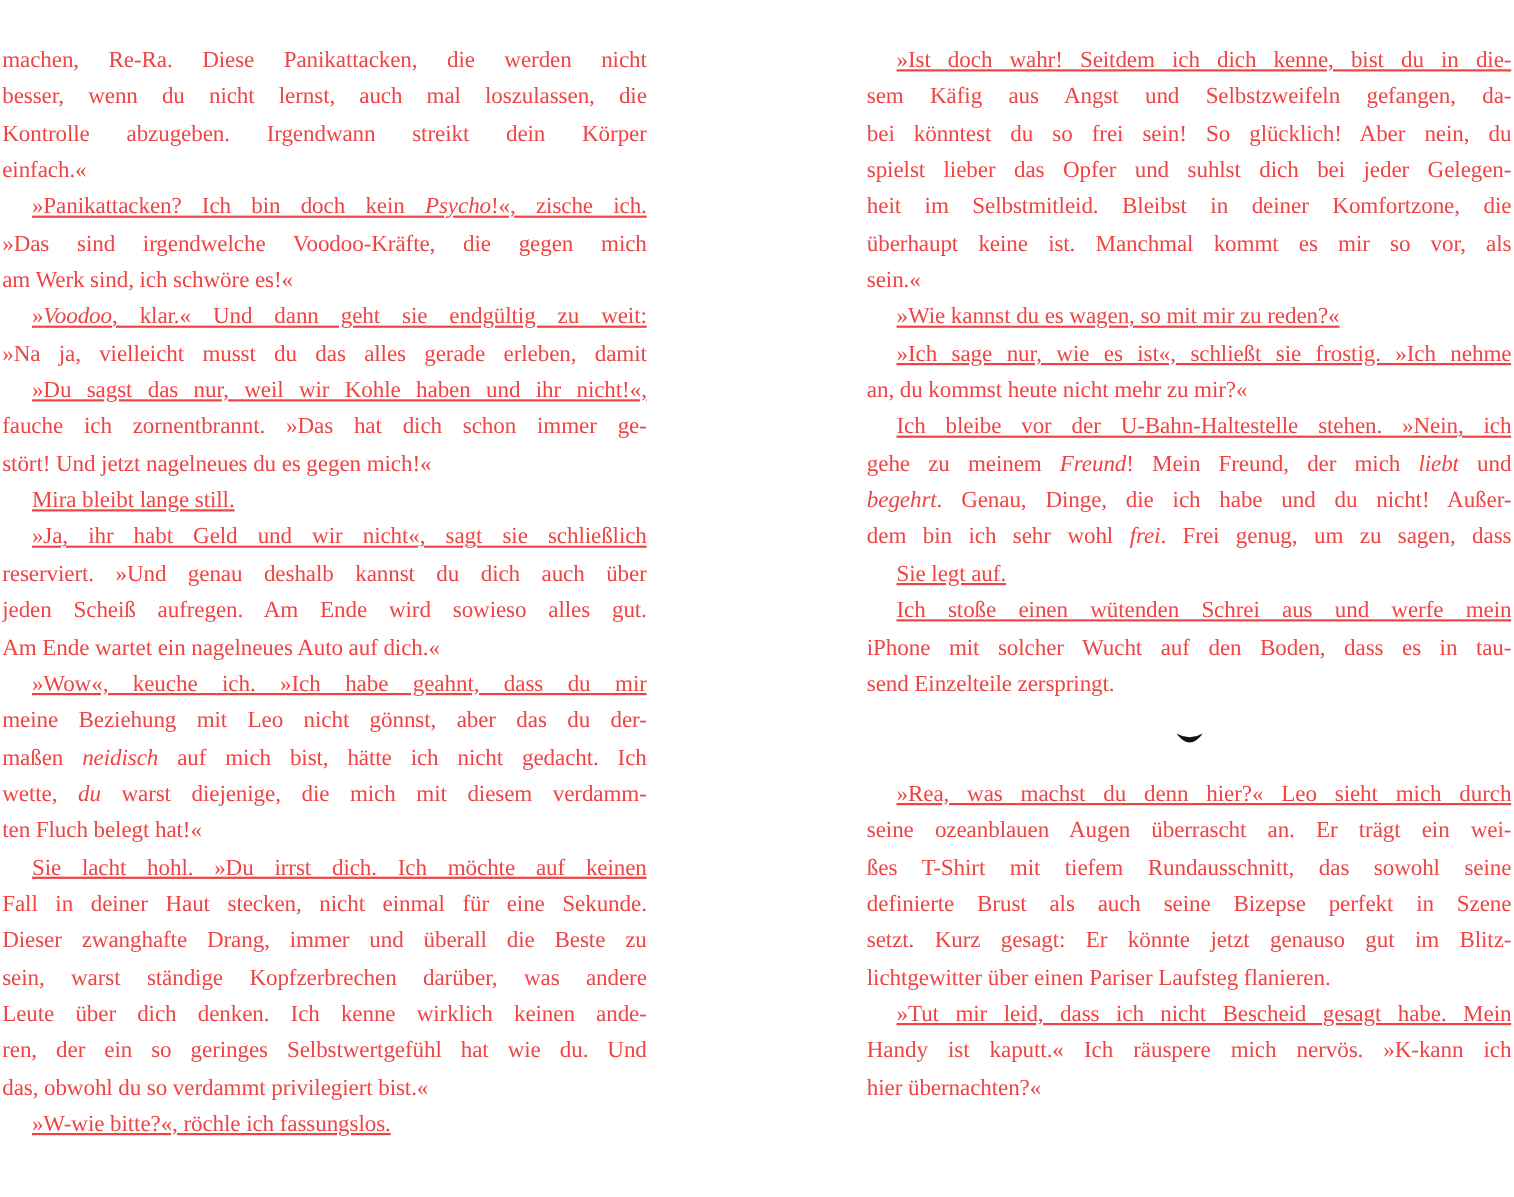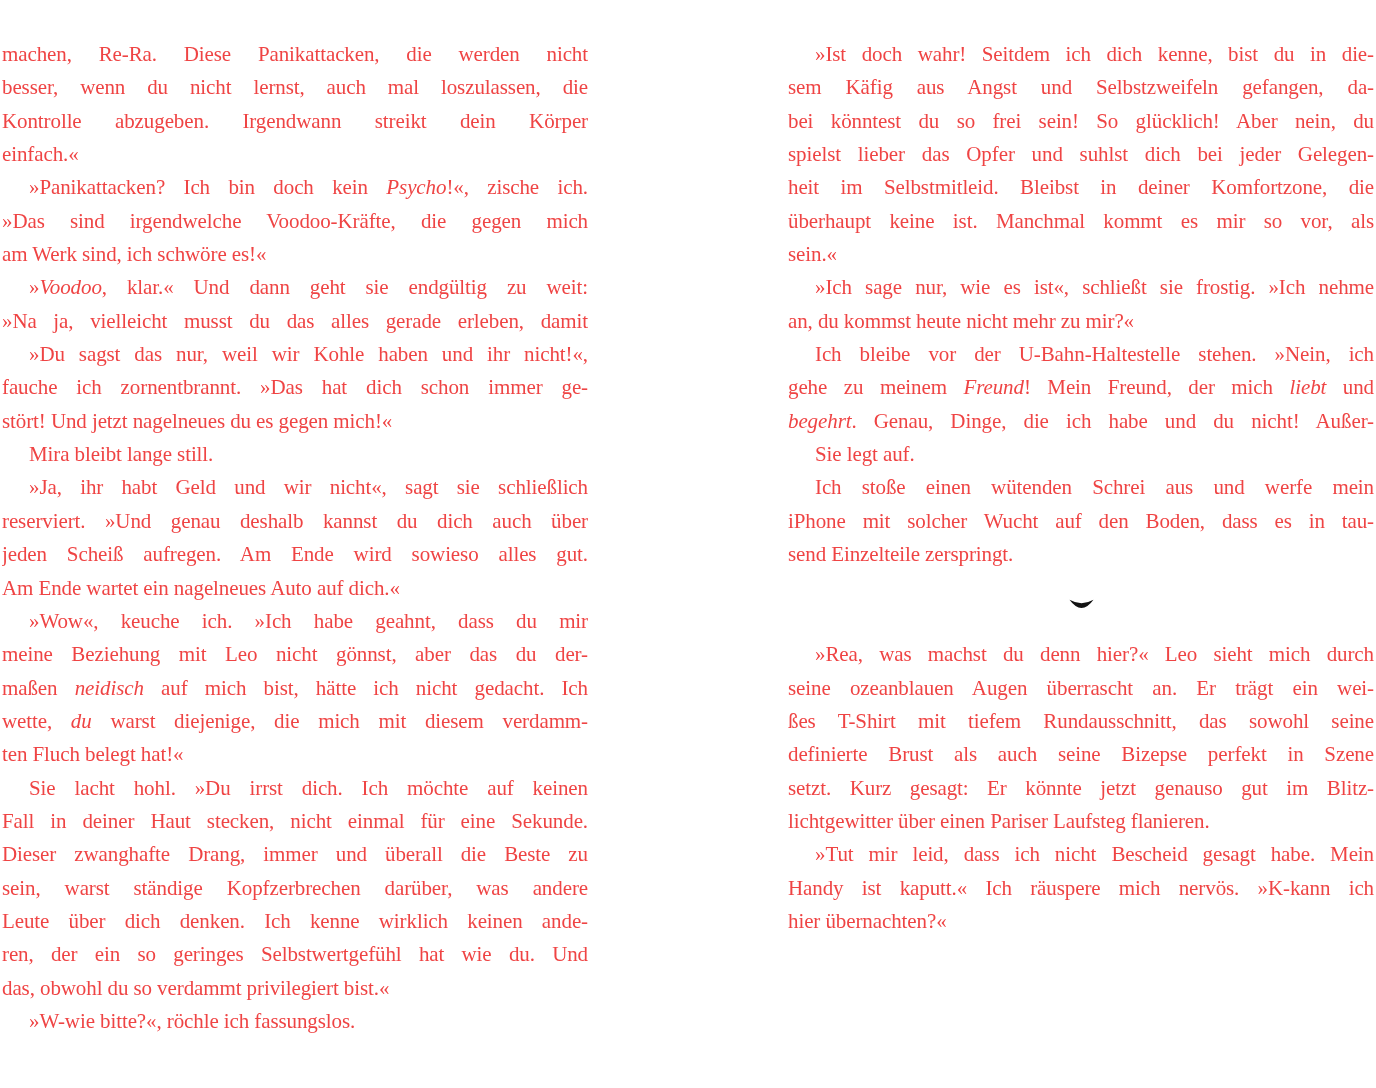--- a/index.html
+++ b/index.html
@@ -19,21 +19,21 @@
   .line {
     height: 33.35px;
     line-height: 33.35px;
     font-size: 21px;
     text-align: justify;
     text-align-last: left;
     overflow: hidden;
     letter-spacing: -0.1px;
   }
   .line.j { text-align-last: justify; }
-  .line.ind { padding-left: 27px; }
+  .line.ind { padding-left: 27px; text-decoration: underline; }
   .line em { font-style: italic; }
   .ornament-row {
     height: 66.7px;
     display: flex;
     align-items: center;
     justify-content: center;
   }
   .crescent path { fill: #131313; }
   .pagenum {
     position: absolute;
@@ -86,25 +86,27 @@
   </section>
   <section>
     <div class="textcol rightcol" id="right-col">
         <div class="line j ind">»Ist doch wahr! Seitdem ich dich kenne, bist du in die-</div>
         <div class="line j">sem Käfig aus Angst und Selbstzweifeln gefangen, da-</div>
         <div class="line j">bei könntest du so frei sein! So glücklich! Aber nein, du</div>
         <div class="line j">spielst lieber das Opfer und suhlst dich bei jeder Gelegen-</div>
         <div class="line j">heit im Selbstmitleid. Bleibst in deiner Komfortzone, die</div>
         <div class="line j">überhaupt keine ist. Manchmal kommt es mir so vor, als</div>
         <div class="line">sein.«</div>
+        <div class="line ind">»Wie kannst du es wagen, so mit mir zu reden?«</div>
         <div class="line j ind">»Ich sage nur, wie es ist«, schließt sie frostig. »Ich nehme</div>
         <div class="line">an, du kommst heute nicht mehr zu mir?«</div>
         <div class="line j ind">Ich bleibe vor der U-Bahn-Haltestelle stehen. »Nein, ich</div>
         <div class="line j">gehe zu meinem <em>Freund</em>! Mein Freund, der mich <em>liebt</em> und</div>
         <div class="line j"><em>begehrt</em>. Genau, Dinge, die ich habe und du nicht! Außer-</div>
+        <div class="line j">dem bin ich sehr wohl <em>frei</em>. Frei genug, um zu sagen, dass</div>
         <div class="line ind">Sie legt auf.</div>
         <div class="line j ind">Ich stoße einen wütenden Schrei aus und werfe mein</div>
         <div class="line j">iPhone mit solcher Wucht auf den Boden, dass es in tau-</div>
         <div class="line">send Einzelteile zerspringt.</div>
         <div class="ornament-row">
           <svg class="crescent" width="27" height="14" viewBox="0 0 36 18" aria-hidden="true">
             <path d="M2,2 Q18,24 34,2 Q18,11 2,2 Z"></path>
           </svg>
         </div>
         <div class="line j ind">»Rea, was machst du denn hier?« Leo sieht mich durch</div>

